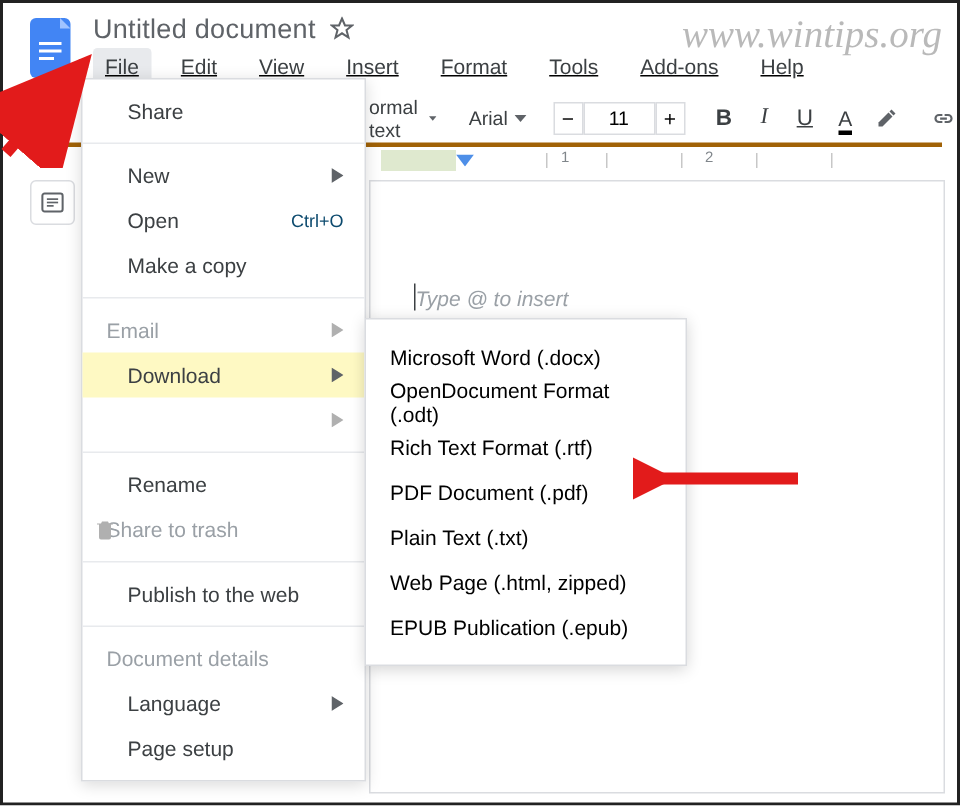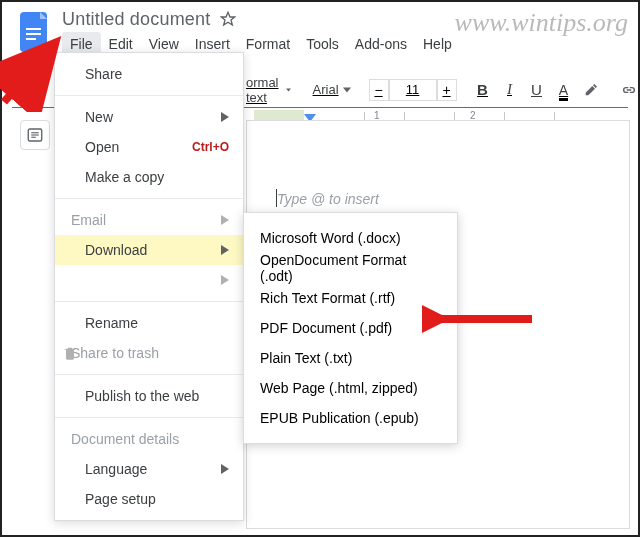--- a/index.html
+++ b/index.html
@@ -7,29 +7,29 @@
   .frame { position: relative; width: 640px; height: 537px; border: 2px solid #222; background: #fff; }
 
   
   .header { position: relative; padding: 6px 10px 0 10px; }
   .logo-title { display: flex; align-items: flex-start; gap: 10px; }
   .logo { width: 36px; height: 44px; margin-left: 4px; margin-top: 2px; }
   .title-block { display: flex; flex-direction: column; }
   .doc-title-row { display: flex; align-items: center; gap: 10px; height: 22px; }
   .doc-title { font-size: 18px; color: #5f6368; letter-spacing: .2px; }
   .star { width: 16px; height: 16px; color: #5f6368; }
-  .menubar { display: flex; align-items: center; gap: 0; margin-top: 2px; height: 24px; }
+  .menubar { display: flex; align-items: center; gap: 12px; margin-top: 2px; height: 24px; text-decoration: underline; }
   .menubar .menu-item { padding: 4px 8px; font-size: 14px; color: #3c4043; cursor: pointer; border-radius: 3px; }
   .menubar .menu-item.active { background: #e8eaed; }
 
   
   .watermark { position: absolute; top: 6px; right: 10px; font-size: 26px; font-style: italic; font-family: Georgia, 'Times New Roman', serif; color: rgba(128,128,128,0.55); text-shadow: 1px 1px 1px rgba(255,255,255,.6); pointer-events: none; }
 
   
-  .toolbar { position: relative; margin-top: 16px; height: 36px; display: flex; align-items: center; border-bottom: 1px solid #a16207; padding-left: 230px; gap: 3px; text-decoration: underline; }
+  .toolbar { position: relative; margin-top: 6px; height: 36px; display: flex; align-items: center; border-bottom: 3px solid #a16207; padding-left: 230px; gap: 3px; }
   .toolbar .combo { display: flex; align-items: center; border-radius: 3px; height: 26px; font-size: 13px; color: #3c4043; padding: 0 4px; gap: 4px; }
   .caret-down { width: 8px; height: 8px; }
   .sep { width: 1px; height: 20px; background: #dadce0; margin: 0 4px; }
   .tool-btn { min-width: 24px; height: 26px; display: flex; align-items: center; justify-content: center; border-radius: 3px; color: #3c4043; cursor: pointer; }
   .tool-btn svg { display:block; }
   .font-size-box { display: flex; align-items: center; gap: 0; }
   .font-size-box .val { border: 1px solid #dadce0; height: 22px; width: 48px; display: flex; align-items: center; justify-content: center; font-size: 13px; }
   .font-size-box .step { width: 20px; height: 22px; border: 1px solid #dadce0; display: flex; align-items: center; justify-content: center; font-size: 14px; cursor: pointer; }
   .bold { font-weight: 700; font-size: 15px; }
   .italic { font-style: italic; font-family: Georgia, serif; font-size: 15px; }
@@ -54,21 +54,21 @@
   
   .page { position: absolute; left: 244px; top: 118px; right: 8px; bottom: 6px; background: #fff; border: 1px solid #dadce0; }
   .page .placeholder { position: absolute; left: 30px; top: 70px; font-size: 14px; color: #9aa0a6; font-style: italic; }
   .page .cursor { position: absolute; left: 29px; top: 68px; width: 1px; height: 18px; background: #3c4043; }
 
   
   .dropdown { position: absolute; left: 52px; top: 50px; width: 190px; background: #fff; border: 1px solid #dadce0; box-shadow: 0 2px 10px rgba(0,0,0,.15); padding: 6px 0; z-index: 20; }
   .dropdown .row { display: flex; align-items: center; height: 30px; padding: 0 14px 0 30px; font-size: 14px; color: #3c4043; cursor: pointer; position: relative; }
   .dropdown .row.disabled { color: #9aa0a6; cursor: default; padding-left: 16px; }
   .dropdown .row.highlight { background: #fef9c3; }
-  .dropdown .row .shortcut { margin-left: auto; font-size: 12px; color: #b91c1c; font-weight: bold; }
+  .dropdown .row .shortcut { margin-left: auto; font-size: 12px; color: #0c4a6e; }
   .dropdown .row .sub-caret { margin-left: auto; }
   .dropdown .row .lead-icon { position: absolute; left: 7px; width: 16px; height: 16px; color: #5f6368; }
   .dropdown hr { border: none; border-top: 1px solid #e8eaed; margin: 6px 0; }
 
   
   .submenu { position: absolute; left: 241px; top: 210px; width: 215px; background: #fff; border: 1px solid #dadce0; box-shadow: 0 2px 10px rgba(0,0,0,.18); padding: 10px 0; z-index: 30; }
   .submenu .srow { height: 30px; display: flex; align-items: center; padding: 0 16px; font-size: 14px; color: #000000; cursor: pointer; }
 
   
   .arrow { position: absolute; z-index: 40; pointer-events: none; }

